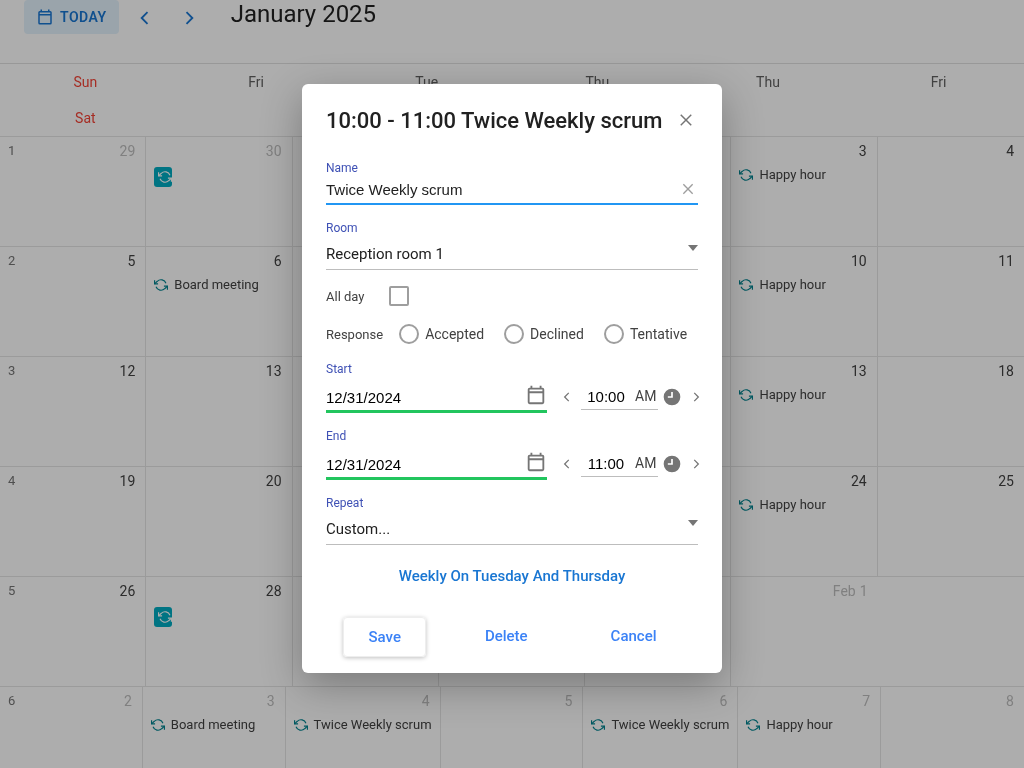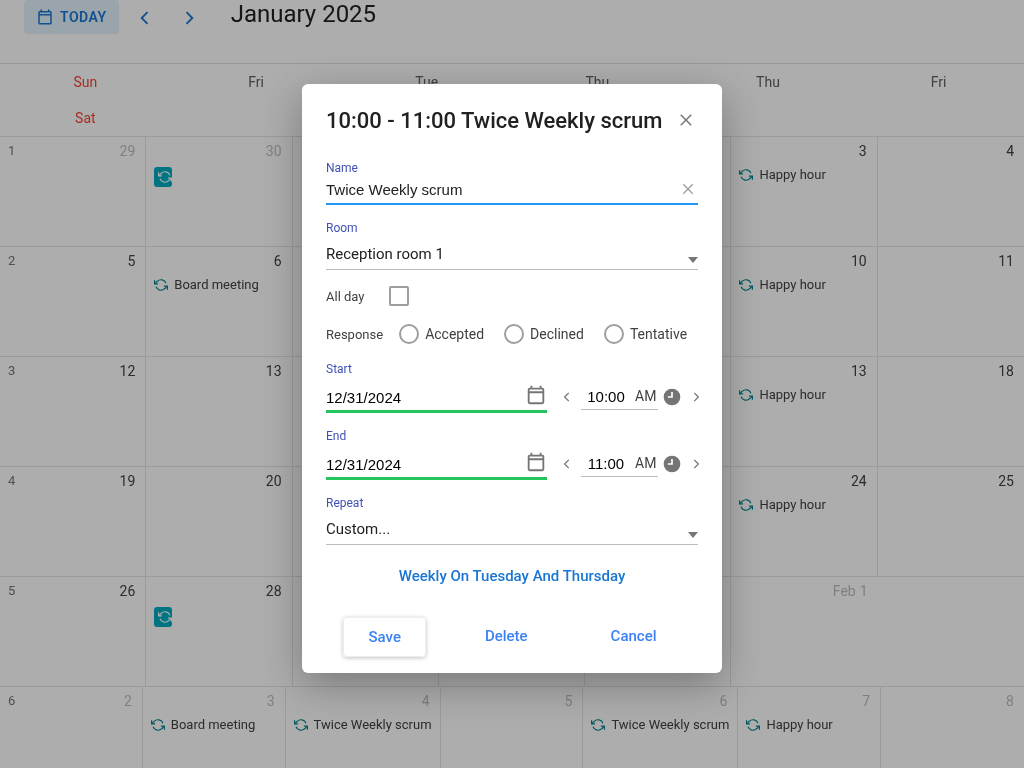--- a/index.html
+++ b/index.html
@@ -36,21 +36,21 @@
 .modal-title { font-size: 22px; font-weight: 500; color: #212121; }
 .close-x { width: 24px; height: 24px; display:inline-flex; align-items:center; justify-content:center; color:#757575; cursor:pointer; }
 .close-x svg { width:18px; height:18px; stroke:#757575; stroke-width:2; }
 
 .field { margin-bottom: 16px; position: relative; }
 .field-label { font-size: 12px; color: #3f51b5; display:block; margin-bottom: 4px; }
 .field-input-row { display:flex; align-items:center; border-bottom: 2px solid #2196f3; padding-bottom: 4px; }
 .field-input-row input { border:none; outline:none; font-size:15px; flex:1; background:transparent; color:#212121; }
 .field-input-row .clear-x { width:20px; height:20px; display:inline-flex; align-items:center; justify-content:center; }
 .field-input-row .clear-x svg { width:16px; height:16px; stroke:#9e9e9e; stroke-width:2; }
-.select-row { display:flex; align-items:flex-end; justify-content:space-between; border-bottom:1px solid #bdbdbd; padding: 6px 0; font-size:15px; }
+.select-row { display:flex; align-items:flex-start; justify-content:space-between; border-bottom:1px solid #bdbdbd; padding: 6px 0; font-size:15px; }
 .dropdown-caret { width:0; height:0; border-left:5px solid transparent; border-right:5px solid transparent; border-top:6px solid #757575; }
 
 .check-row { display:flex; align-items:center; gap: 24px; font-size:13px; color:#424242; margin: 14px 0 18px; }
 .chk { width:20px; height:20px; border:2px solid #9e9e9e; border-radius:2px; }
 
 .radio-row { display:flex; align-items:center; gap: 6px; font-size:14px; color:#424242; margin-bottom: 18px; flex-wrap: nowrap; }
 .radio-row .lbl { font-size:13px; margin-right: 10px; }
 .radio { display:inline-flex; align-items:center; gap:6px; margin-right: 14px; }
 .radio .circ { width:20px; height:20px; border:2px solid #9e9e9e; border-radius:50%; }
 

